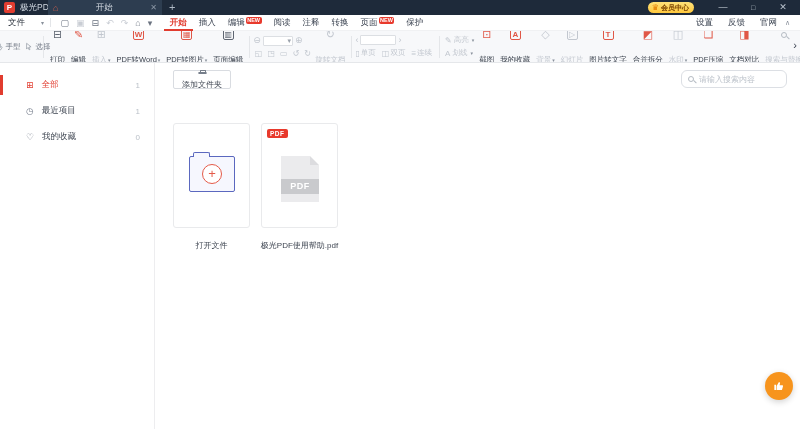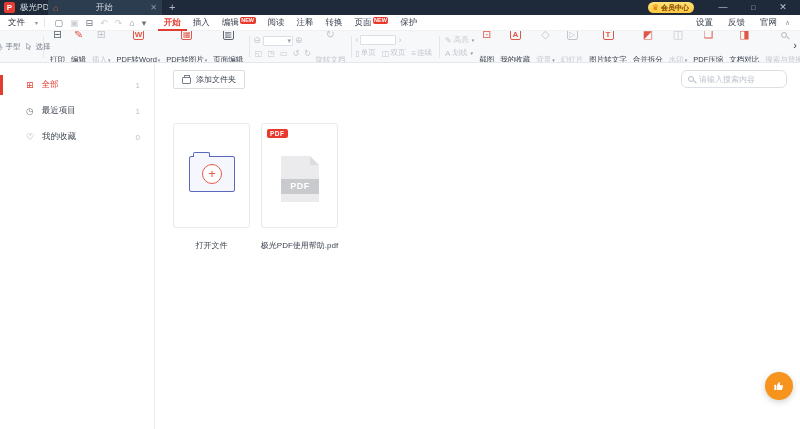--- a/index.html
+++ b/index.html
@@ -14,21 +14,21 @@
   .tab-title{flex:1;text-align:center;color:#d7dde4;font-size:8.5px;}
   .tab-close{color:#8b97a5;font-size:8px;cursor:default;}
   .new-tab{position:absolute;left:169px;top:0;color:#aeb8c4;font-size:11px;line-height:15px;}
   .tb-right{position:absolute;right:2px;top:0;height:15px;display:flex;align-items:center;}
   .member{background:linear-gradient(#ffe27a,#ffc83d);border-radius:6px;height:11px;display:flex;align-items:center;padding:0 5px 0 4px;font-size:7px;color:#7a4200;margin-right:14px;font-weight:bold;}
   .crown{color:#e07b00;font-size:8px;margin-right:2px;}
   .winctl{color:#b9c2cc;width:30px;text-align:center;font-size:9px;line-height:15px;}
   .winctl.max{font-size:7px;}
   
   .menubar{position:absolute;top:15px;left:0;width:800px;height:16px;background:#fff;display:flex;align-items:center;border-bottom:1px solid #f0f1f3;}
-  .file-menu{font-size:8.5px;color:#2f3640;margin-left:8px;display:flex;gap:10px;align-items:center;}
+  .file-menu{font-size:8.5px;color:#2f3640;margin-left:8px;display:flex;gap:16px;align-items:center;}
   .carr{font-size:6px;color:#8a919c;}
   .vsep{width:1px;height:9px;background:#e3e5e8;margin:0 6px;flex:none;}
   .qico{font-size:9px;color:#6b7380;margin:0 3.5px;line-height:16px;}
   .qico.dis{color:#c9cdd4;}
   .tabs{display:flex;margin-left:8px;height:16px;align-items:center;}
   .mtab{position:relative;font-size:8.5px;color:#3a4250;padding:0 6px;height:16px;line-height:15px;white-space:nowrap;}
   .mtab.act{color:#e13c2f;font-weight:bold;border-bottom:2px solid #e13c2f;}
   .new-badge{display:inline-block;background:#e8392c;color:#fff;font-size:5.5px;font-style:normal;border-radius:2px;padding:0 1.5px;margin-left:1px;vertical-align:3px;line-height:7px;font-weight:bold;}
   .mb-right{margin-left:auto;display:flex;align-items:center;gap:15px;font-size:8.5px;color:#3a4250;margin-right:8px;}
   .collapse{font-size:7px;color:#8a919c;margin-right:10px;}
@@ -60,21 +60,21 @@
   .mag::after{content:'';position:absolute;width:3.5px;height:1.2px;background:#b5bbc3;transform:rotate(45deg);right:-3px;bottom:-1px;}
   
   .sidebar{position:absolute;top:63px;left:0;width:155px;bottom:0;border-right:1px solid #ededef;padding-top:9px;background:#fff;}
   .side-item{position:relative;height:26px;display:flex;align-items:center;padding:0 14px 0 26px;font-size:8.5px;color:#3f4652;}
   .sico{font-size:9px;color:#7b8290;margin-right:8px;line-height:10px;}
   .scount{margin-left:auto;color:#b9bfc7;font-size:8px;}
   .side-item.act::before{content:'';position:absolute;left:0;top:3px;bottom:3px;width:3px;background:#e13c2f;}
   .side-item.act .slabel,.side-item.act .sico{color:#e13c2f;}
   
   .main{position:absolute;top:63px;left:156px;right:0;bottom:0;background:#fff;}
-  .add-folder{position:absolute;left:17px;top:7px;height:19px;border:1px solid #d9dce1;border-radius:2px;background:#fff;display:flex;align-items:center;padding:0 8px;font-size:8px;color:#3f4652;gap:5px;}
+  .add-folder{position:absolute;left:17px;top:7px;height:19px;border:1px solid #d9dce1;border-radius:2px;background:#fff;display:flex;align-items:center;padding:0 8px;font-size:8px;color:#3f4652;gap:5px;flex-direction:column;}
   .mini-folder{width:9px;height:7px;border:1px solid #777f8b;border-radius:1px;position:relative;margin-top:1px;}
   .mini-folder::before{content:'';position:absolute;top:-3px;left:1px;width:4px;height:2px;border:1px solid #777f8b;border-bottom:none;border-radius:1px 1px 0 0;}
   .searchbox{position:absolute;right:13px;top:7px;width:106px;height:18px;border:1px solid #dcdfe4;border-radius:6px;display:flex;align-items:center;padding:0 6px;gap:5px;background:#fff;}
   .searchbox input{border:none;outline:none;font-size:8px;width:100%;color:#333;background:transparent;}
   .searchbox input::placeholder{color:#bcc2ca;}
   .section-row{position:absolute;left:24px;right:32px;top:100px;height:16px;display:flex;align-items:center;}
   .section-label{font-size:8px;color:#8a919c;flex:none;margin-right:10px;}
   .hline{flex:1;height:1px;background:#ededef;}
   .clear-btn{flex:none;margin-left:10px;height:16px;border:1px solid #d6d9de;border-radius:2px;background:#fff;display:flex;align-items:center;gap:4px;padding:0 7px;font-size:8px;color:#6f7682;}
   .trash{width:6px;height:7px;border:1px solid #8a8f98;border-top:2px solid #8a8f98;border-radius:0 0 1px 1px;margin-top:1px;}

